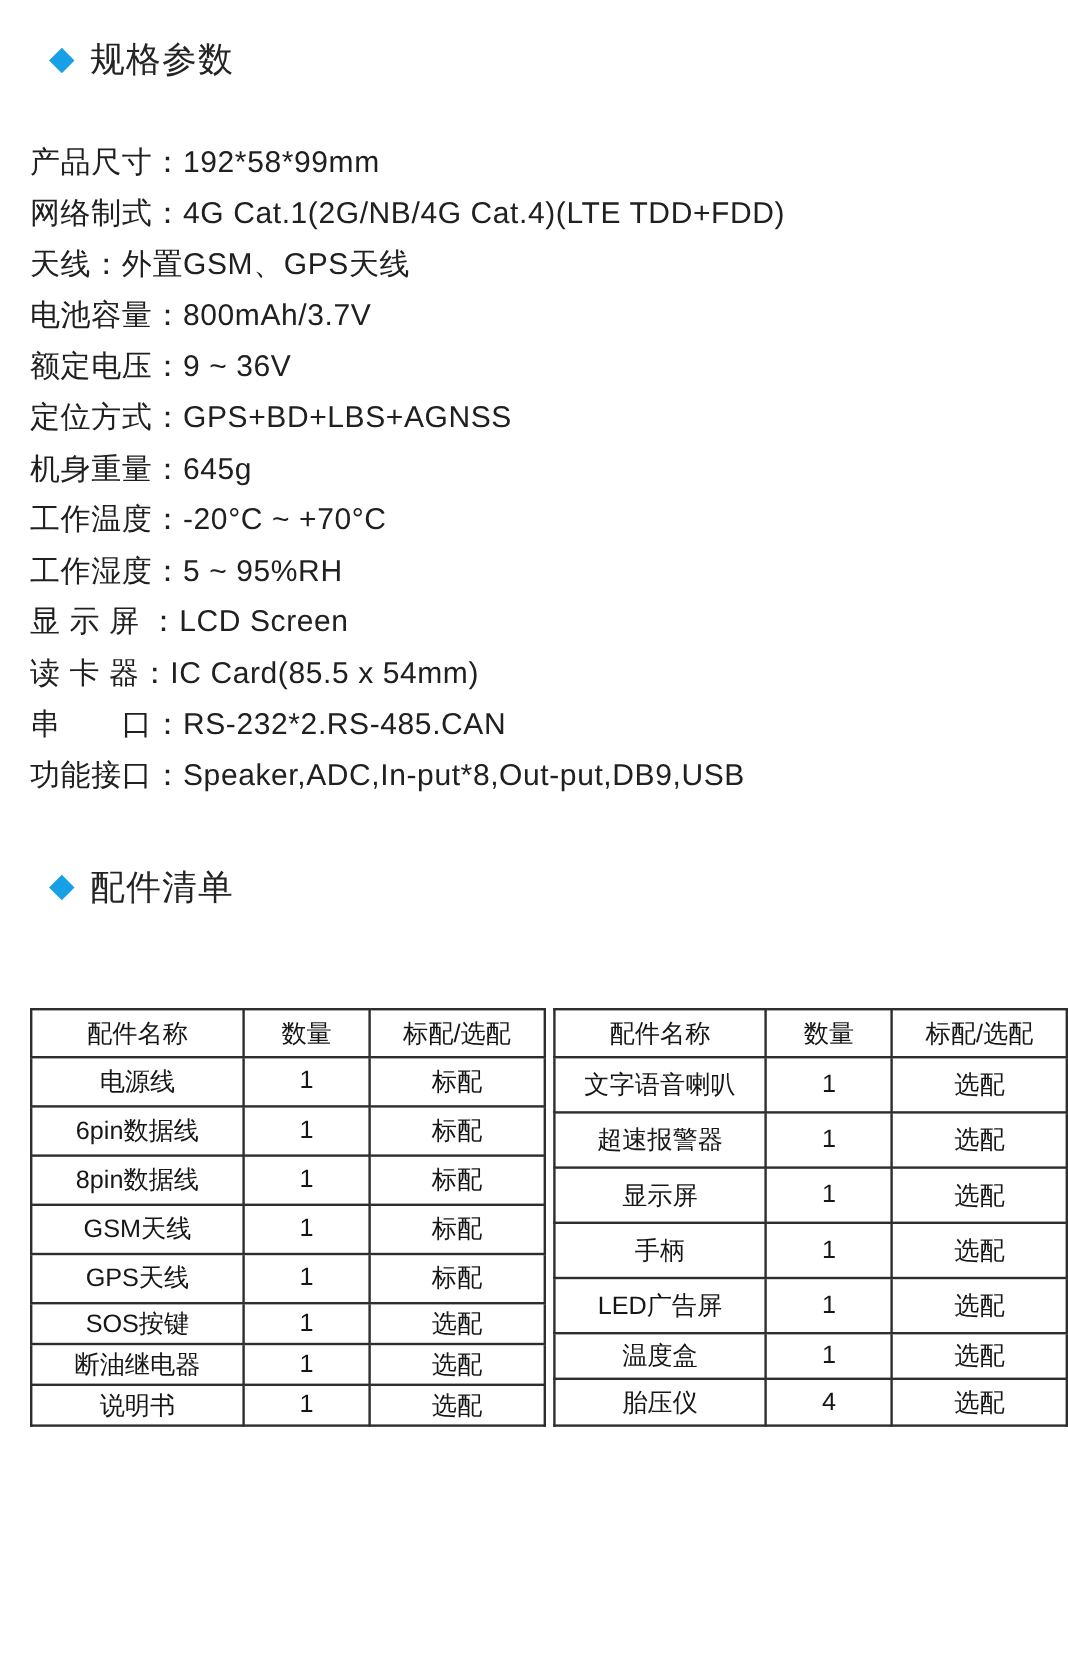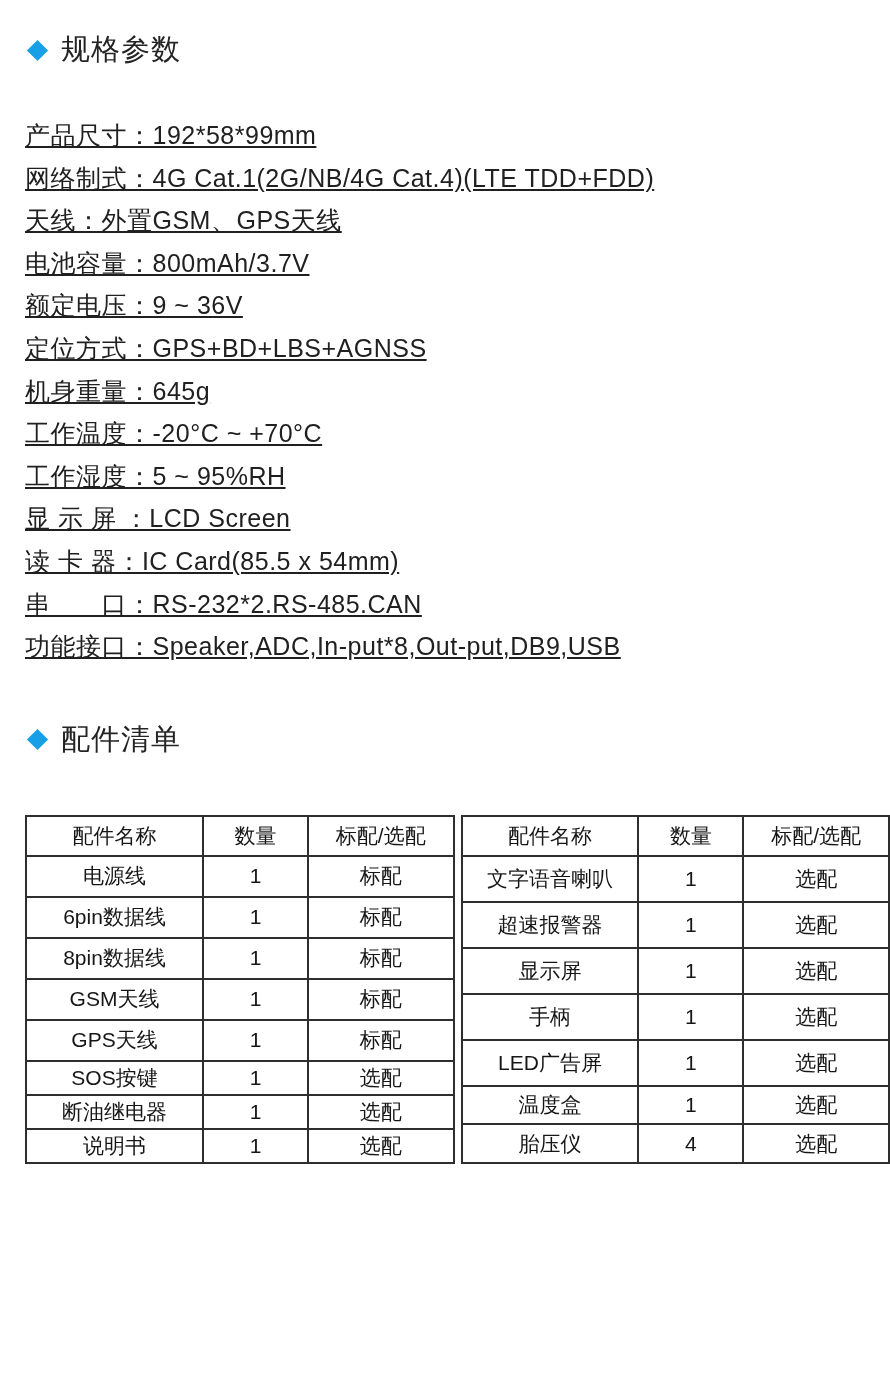--- a/index.html
+++ b/index.html
@@ -10,21 +10,21 @@
     height: 1389px;
     font-family: "Liberation Sans", "DejaVu Sans", sans-serif;
     color: var(--ink);
     overflow: hidden;
   }
   .page { width: 890px; height: 1389px; position: relative; background: #fff; }
 
   .section-header {
     display: flex;
     align-items: center;
-    padding-left: 30px;
+    padding-left: 44px;
   }
   .section-header.first { padding-top: 30px; }
   .section-header.second { margin-top: 52px; }
   .diamond {
     width: 15px; height: 15px;
     background: var(--accent);
     transform: rotate(45deg);
     margin-right: 16px;
     flex: 0 0 auto;
   }
@@ -38,25 +38,24 @@
   .spec-list {
     margin: 44px 0 0 25px;
     font-size: 25px;
     color: #202020;
   }
   .spec-line {
     height: 42.6px;
     line-height: 42.6px;
     white-space: pre-wrap;
     letter-spacing: 0.5px;
-    text-decoration: underline;
   }
 
   .tables-wrap {
-    margin-top: 55px;
+    margin-top: 80px;
     margin-left: 25px;
     display: flex;
     gap: 6px;
   }
   table.acc-table {
     border-collapse: collapse;
     table-layout: fixed;
     font-size: 21px;
     text-align: center;
   }

